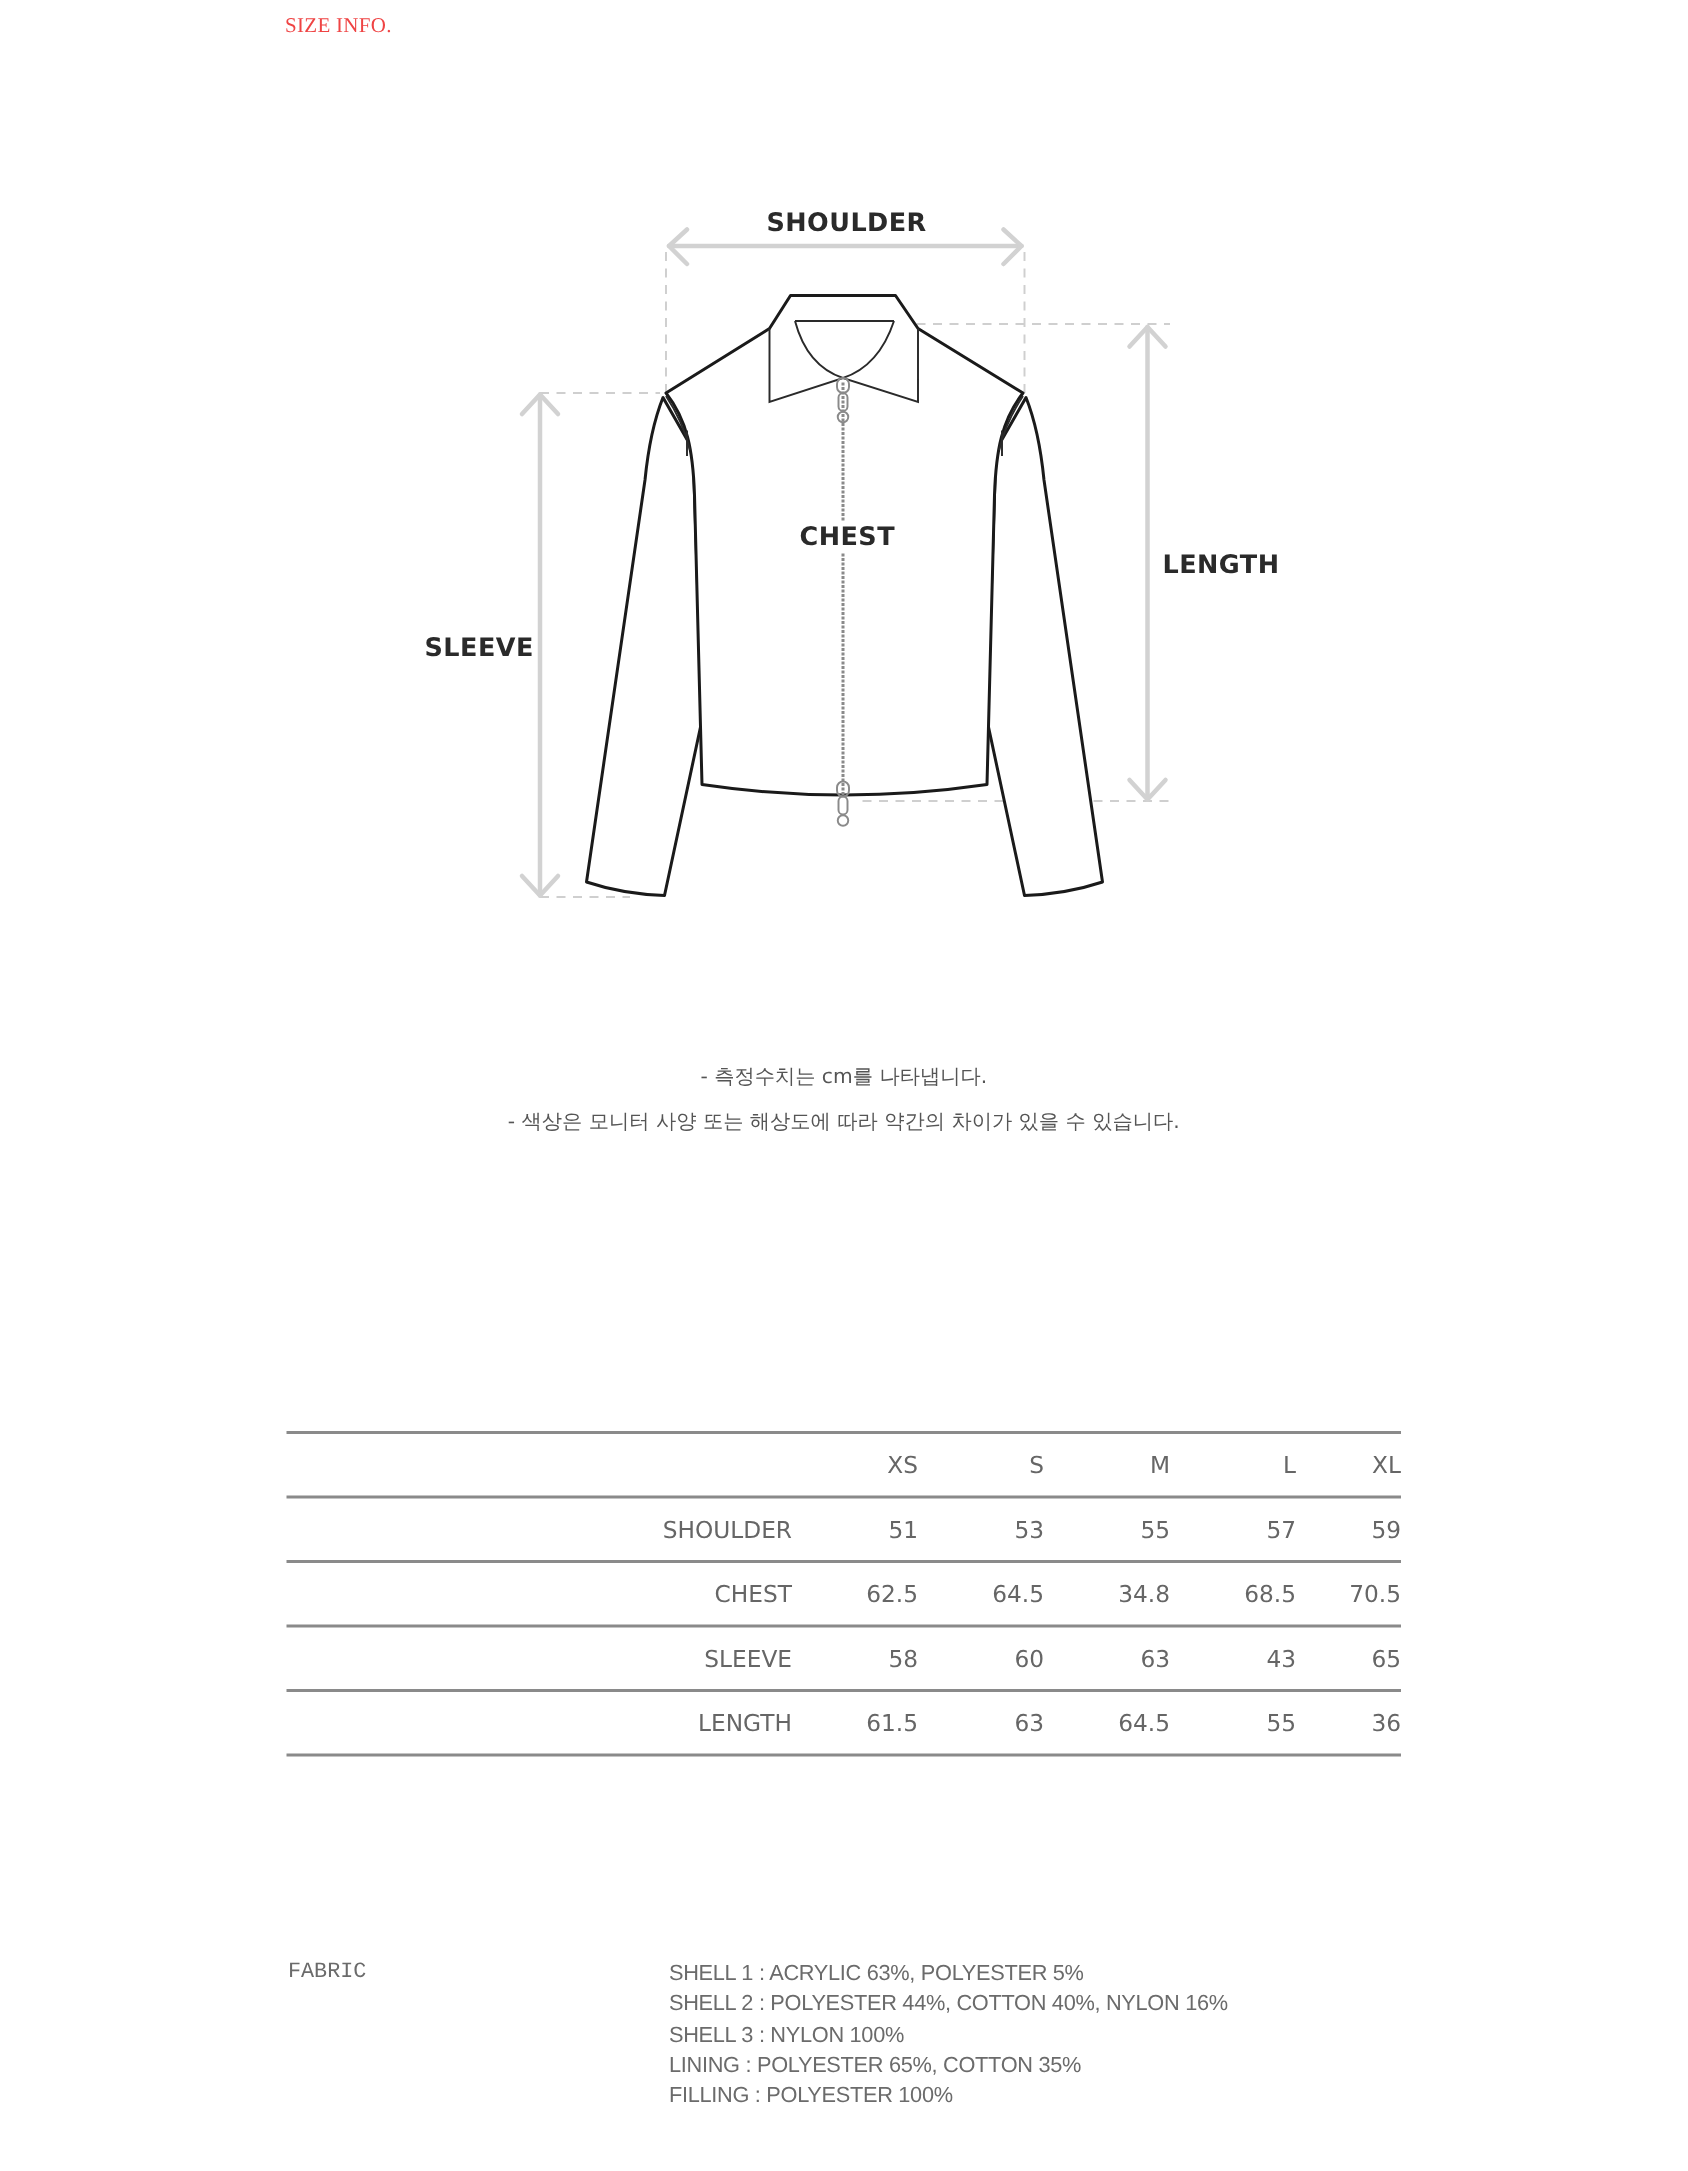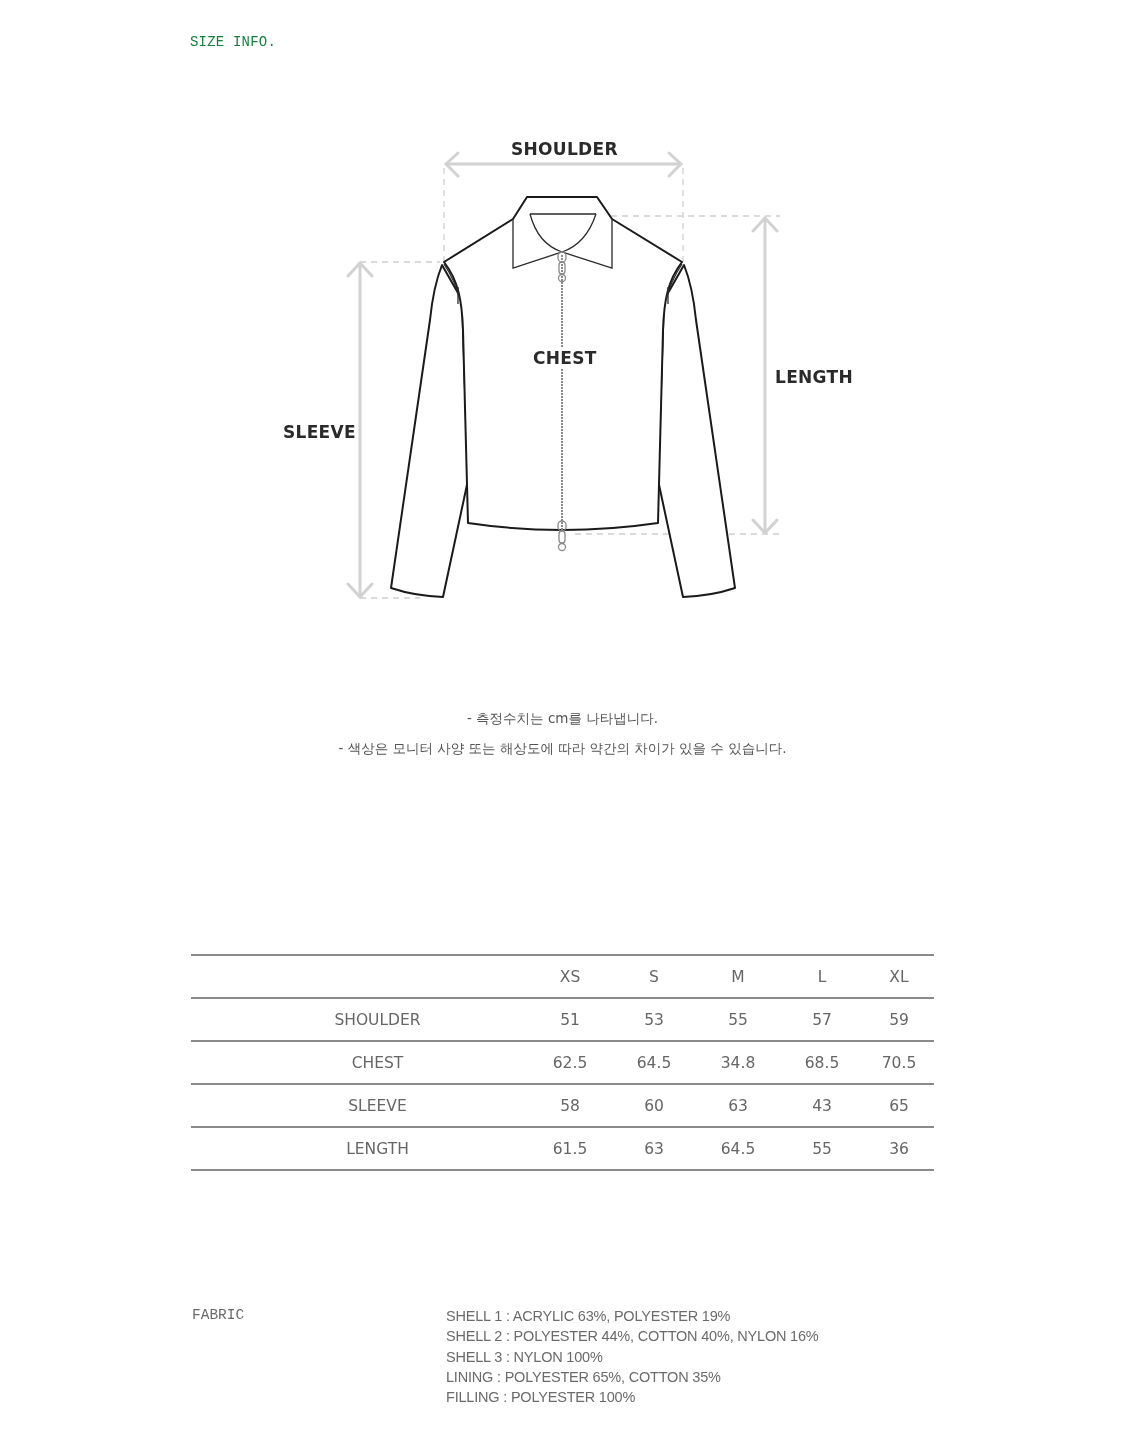--- a/index.html
+++ b/index.html
@@ -1,22 +1,22 @@
 <!DOCTYPE html>
 <html><head>
   <meta charset="utf-8">
   <style>
     * { box-sizing: border-box; margin: 0; padding: 0; }
     html, body { width: 1125px; height: 1447px; background: #ffffff; overflow: hidden; }
     body { position: relative; font-family: "DejaVu Sans", sans-serif; color: #555; }
 
     .section-label {
-      position: absolute; left: 190px; top: 34px;
-      font-family: Liberation Mono, monospace;
-      font-size: 14px; color: #15803d; letter-spacing: 0.2px;
+      position: absolute; left: 190px; top: 10px;
+      font-family: Liberation Serif, serif;
+      font-size: 14px; color: #ef4444; letter-spacing: 0.2px;
     }
 
     .diagram { position: absolute; left: 0; top: 0; width: 1125px; height: 640px; }
     .diagram svg { position: absolute; left: 0; top: 0; }
 
     .dim-label {
       position: absolute; font-family: "DejaVu Sans", sans-serif;
       font-weight: bold; font-size: 17px; color: #2a2a2a; letter-spacing: 0.3px;
       background: #fff; line-height: 20px;
     }
@@ -32,21 +32,21 @@
     }
     .notes div { padding-left: 0; }
 
     .size-table {
       position: absolute; left: 191px; top: 954px; width: 743px;
       border-collapse: collapse; font-family: "DejaVu Sans", sans-serif;
       font-size: 15.5px; color: #666;
     }
     .size-table tr { height: 43px; border-top: 2px solid #8a8a8a; }
     .size-table tr:last-child { border-bottom: 2px solid #8a8a8a; }
-    .size-table td, .size-table th { font-weight: normal; text-align: center; vertical-align: middle; }
+    .size-table td, .size-table th { font-weight: normal; text-align: right; vertical-align: middle; }
     .size-table .c0 { width: 337px; padding-left: 36px; }
     .size-table .c1 { width: 84px; }
     .size-table .c2 { width: 84px; }
     .size-table .c3 { width: 84px; }
     .size-table .c4 { width: 84px; }
     .size-table .c5 { width: 70px; }
 
     .fabric-label {
       position: absolute; left: 192px; top: 1307px;
       font-family: Liberation Mono, monospace; font-size: 14.5px; color: #6b6b6b;
@@ -180,18 +180,18 @@
     <td class="c2">63</td>
     <td class="c3">64.5</td>
     <td class="c4">55</td>
     <td class="c5">36</td>
   </tr>
 </tbody>
   </table>
 
 <div class="fabric-label">FABRIC</div>
 <div class="fabric-list">
-  <div>SHELL 1 : ACRYLIC 63%, POLYESTER 19%</div>
+  <div>SHELL 1 : ACRYLIC 63%, POLYESTER 5%</div>
   <div>SHELL 2 : POLYESTER 44%, COTTON 40%, NYLON 16%</div>
   <div>SHELL 3 : NYLON 100%</div>
   <div>LINING : POLYESTER 65%, COTTON 35%</div>
   <div>FILLING : POLYESTER 100%</div>
 </div>
 
 </body></html>

